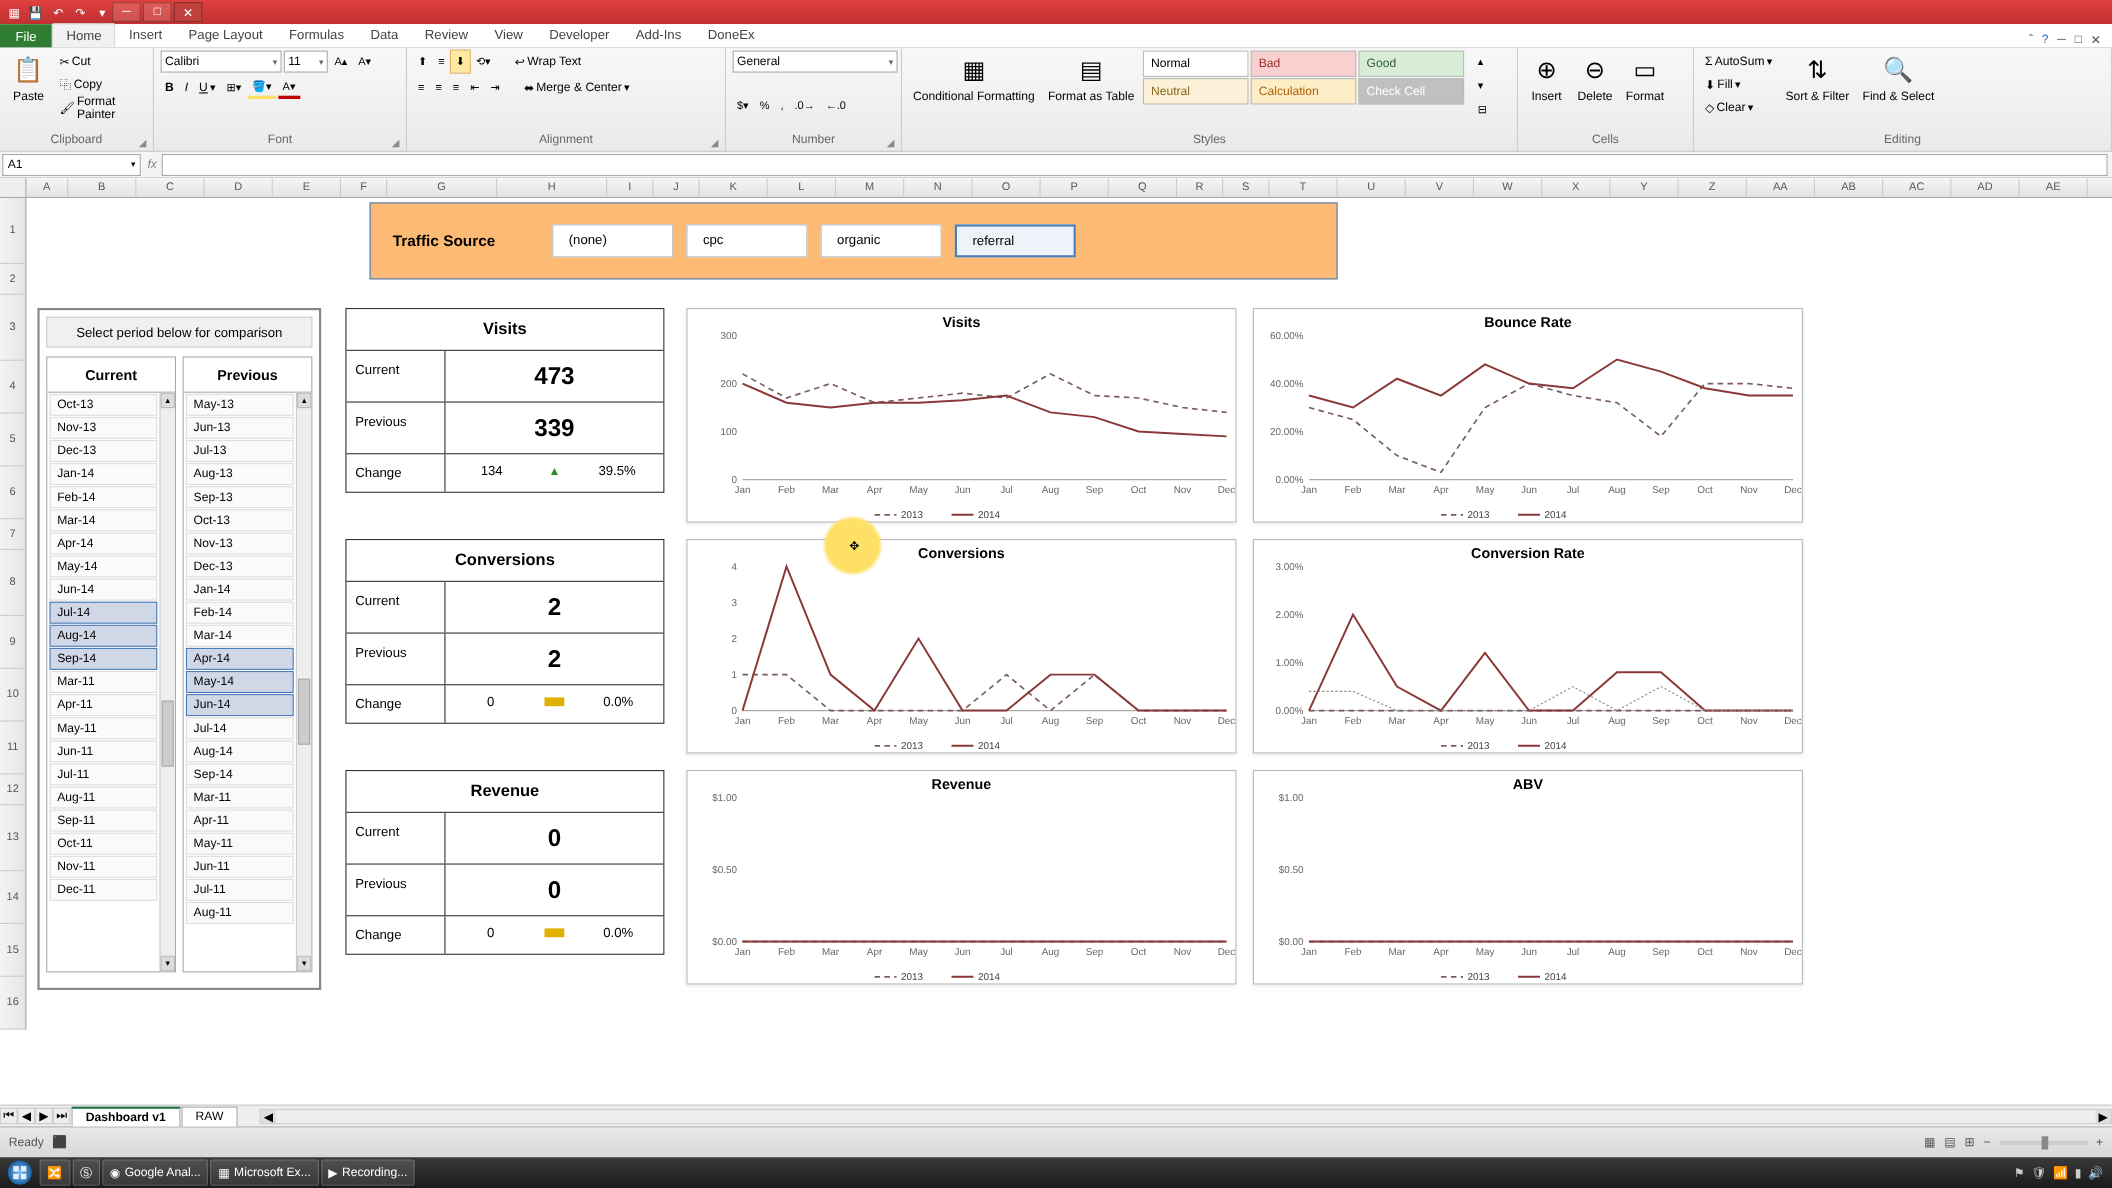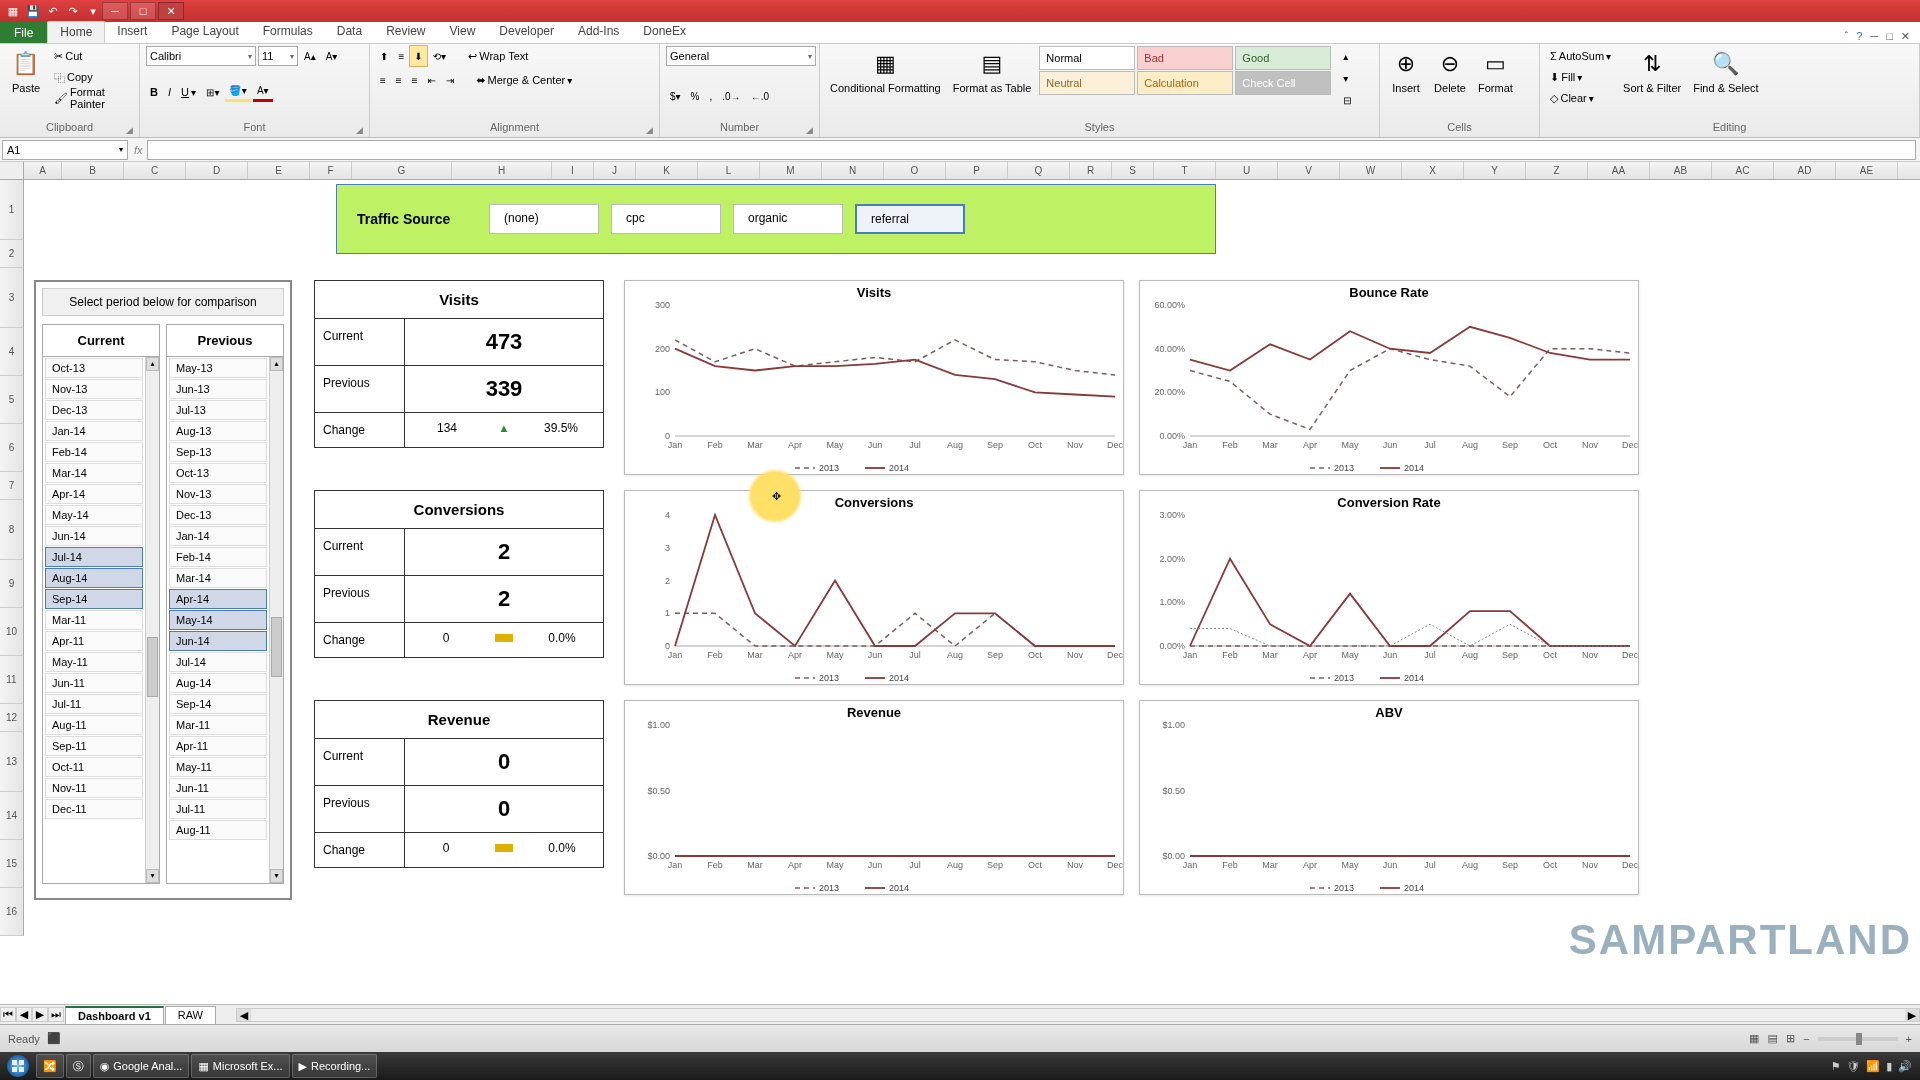--- a/index.html
+++ b/index.html
@@ -33,21 +33,21 @@
 .fx-btns{display:flex;gap:2px;padding:0 4px;color:#888}
 .formula-bar{flex:1;border:1px solid #aaa;background:#fff;height:20px;margin-right:4px}
 .sheet-area{position:relative;height:calc(100% - 22px - 22px - 94px - 24px - 20px - 28px - 28px);overflow:hidden;background:#fff}
 .col-headers{height:18px;display:flex;background:linear-gradient(to bottom,#f4f4f4,#e4e4e4);border-bottom:1px solid #aaa}
 .corner{width:24px;border-right:1px solid #aaa;background:#eee}
 .ch{border-right:1px solid #ccc;text-align:center;font-size:10px;color:#555;line-height:18px}
 .row-headers{position:absolute;left:0;top:18px;width:24px;background:linear-gradient(to right,#f4f4f4,#e4e4e4)}
 .rh{border-bottom:1px solid #ccc;border-right:1px solid #aaa;text-align:center;font-size:10px;color:#555}
 .grid-content{position:absolute;left:24px;top:18px;right:0;bottom:0}
 .slicer-panel{position:absolute;background:#fff;border:1px solid #888}
-.traffic-src{left:312px;top:4px;width:880px;height:70px;background:#bef264;border:1px solid #4a7ebb;display:flex;align-items:center;padding:0 20px;gap:12px}
+.traffic-src{left:312px;top:4px;width:880px;height:70px;background:#fdba74;border:1px solid #4a7ebb;display:flex;align-items:center;padding:0 20px;gap:25px}
 .traffic-src .lbl{font-weight:bold;font-size:14px;width:120px}
 .ts-btn{background:#fff;border:1px solid #bbb;padding:6px 14px;cursor:pointer;min-width:110px;font-size:12px}
 .ts-btn.sel{border:2px solid #4a7ebb;background:#eef3fa}
 .period-sel{left:10px;top:100px;width:258px;height:620px;border:2px solid #888;padding:6px}
 .period-sel .hdr{text-align:center;background:#f0f0f0;border:1px solid #ccc;padding:6px;margin-bottom:8px;font-size:12px}
 .period-cols{display:flex;gap:6px;height:560px}
 .pcol{flex:1;border:1px solid #aaa;display:flex;flex-direction:column}
 .pcol-head{text-align:center;font-weight:bold;padding:8px;border-bottom:1px solid #aaa;font-size:13px}
 .pcol-list{flex:1;overflow:hidden;position:relative}
 .plist-inner{position:absolute;inset:0 14px 0 0}
@@ -153,21 +153,21 @@
         <div class="smbtn">
             <span>🖌</span>
             <span>Format Painter</span>
           </div>
       </div>
     </div>
     <div class="rgroup-label"><span>Clipboard</span><span class="launcher">◢</span></div>
   </div>
 
   <div class="rgroup" style="width:230px">
-    <div class="rgroup-body vstack" style="gap:16px">
+    <div class="rgroup-body vstack" style="gap:4px">
       <div class="hstack">
         <div class="combo" style="width:110px">
             <span>Calibri</span>
             <span class="dd">▾</span>
           </div>
         <div class="combo" style="width:40px">
             <span>11</span>
             <span class="dd">▾</span>
           </div>
         <span class="smbtn">A▴</span>
@@ -694,21 +694,20 @@
               <line x1="240" y1="187" x2="260" y2="187" class="line2014"></line>
               <text class="legend-text" x="264" y="190">2014</text>
             </svg>
           </div>
         </div>
       </div>
 
     <div class="highlight" style="left:723px;top:288px"></div>
     <div class="cursor-move" style="left:748px;top:310px">✥</div>
 
-    <div class="watermark">SAMPARTLAND</div>
   </div>
 </div>
 
 <div class="sheet-tabs">
   <div class="tab-nav">
     <span>⏮</span>
     <span>◀</span>
     <span>▶</span>
     <span>⏭</span>
   </div>

